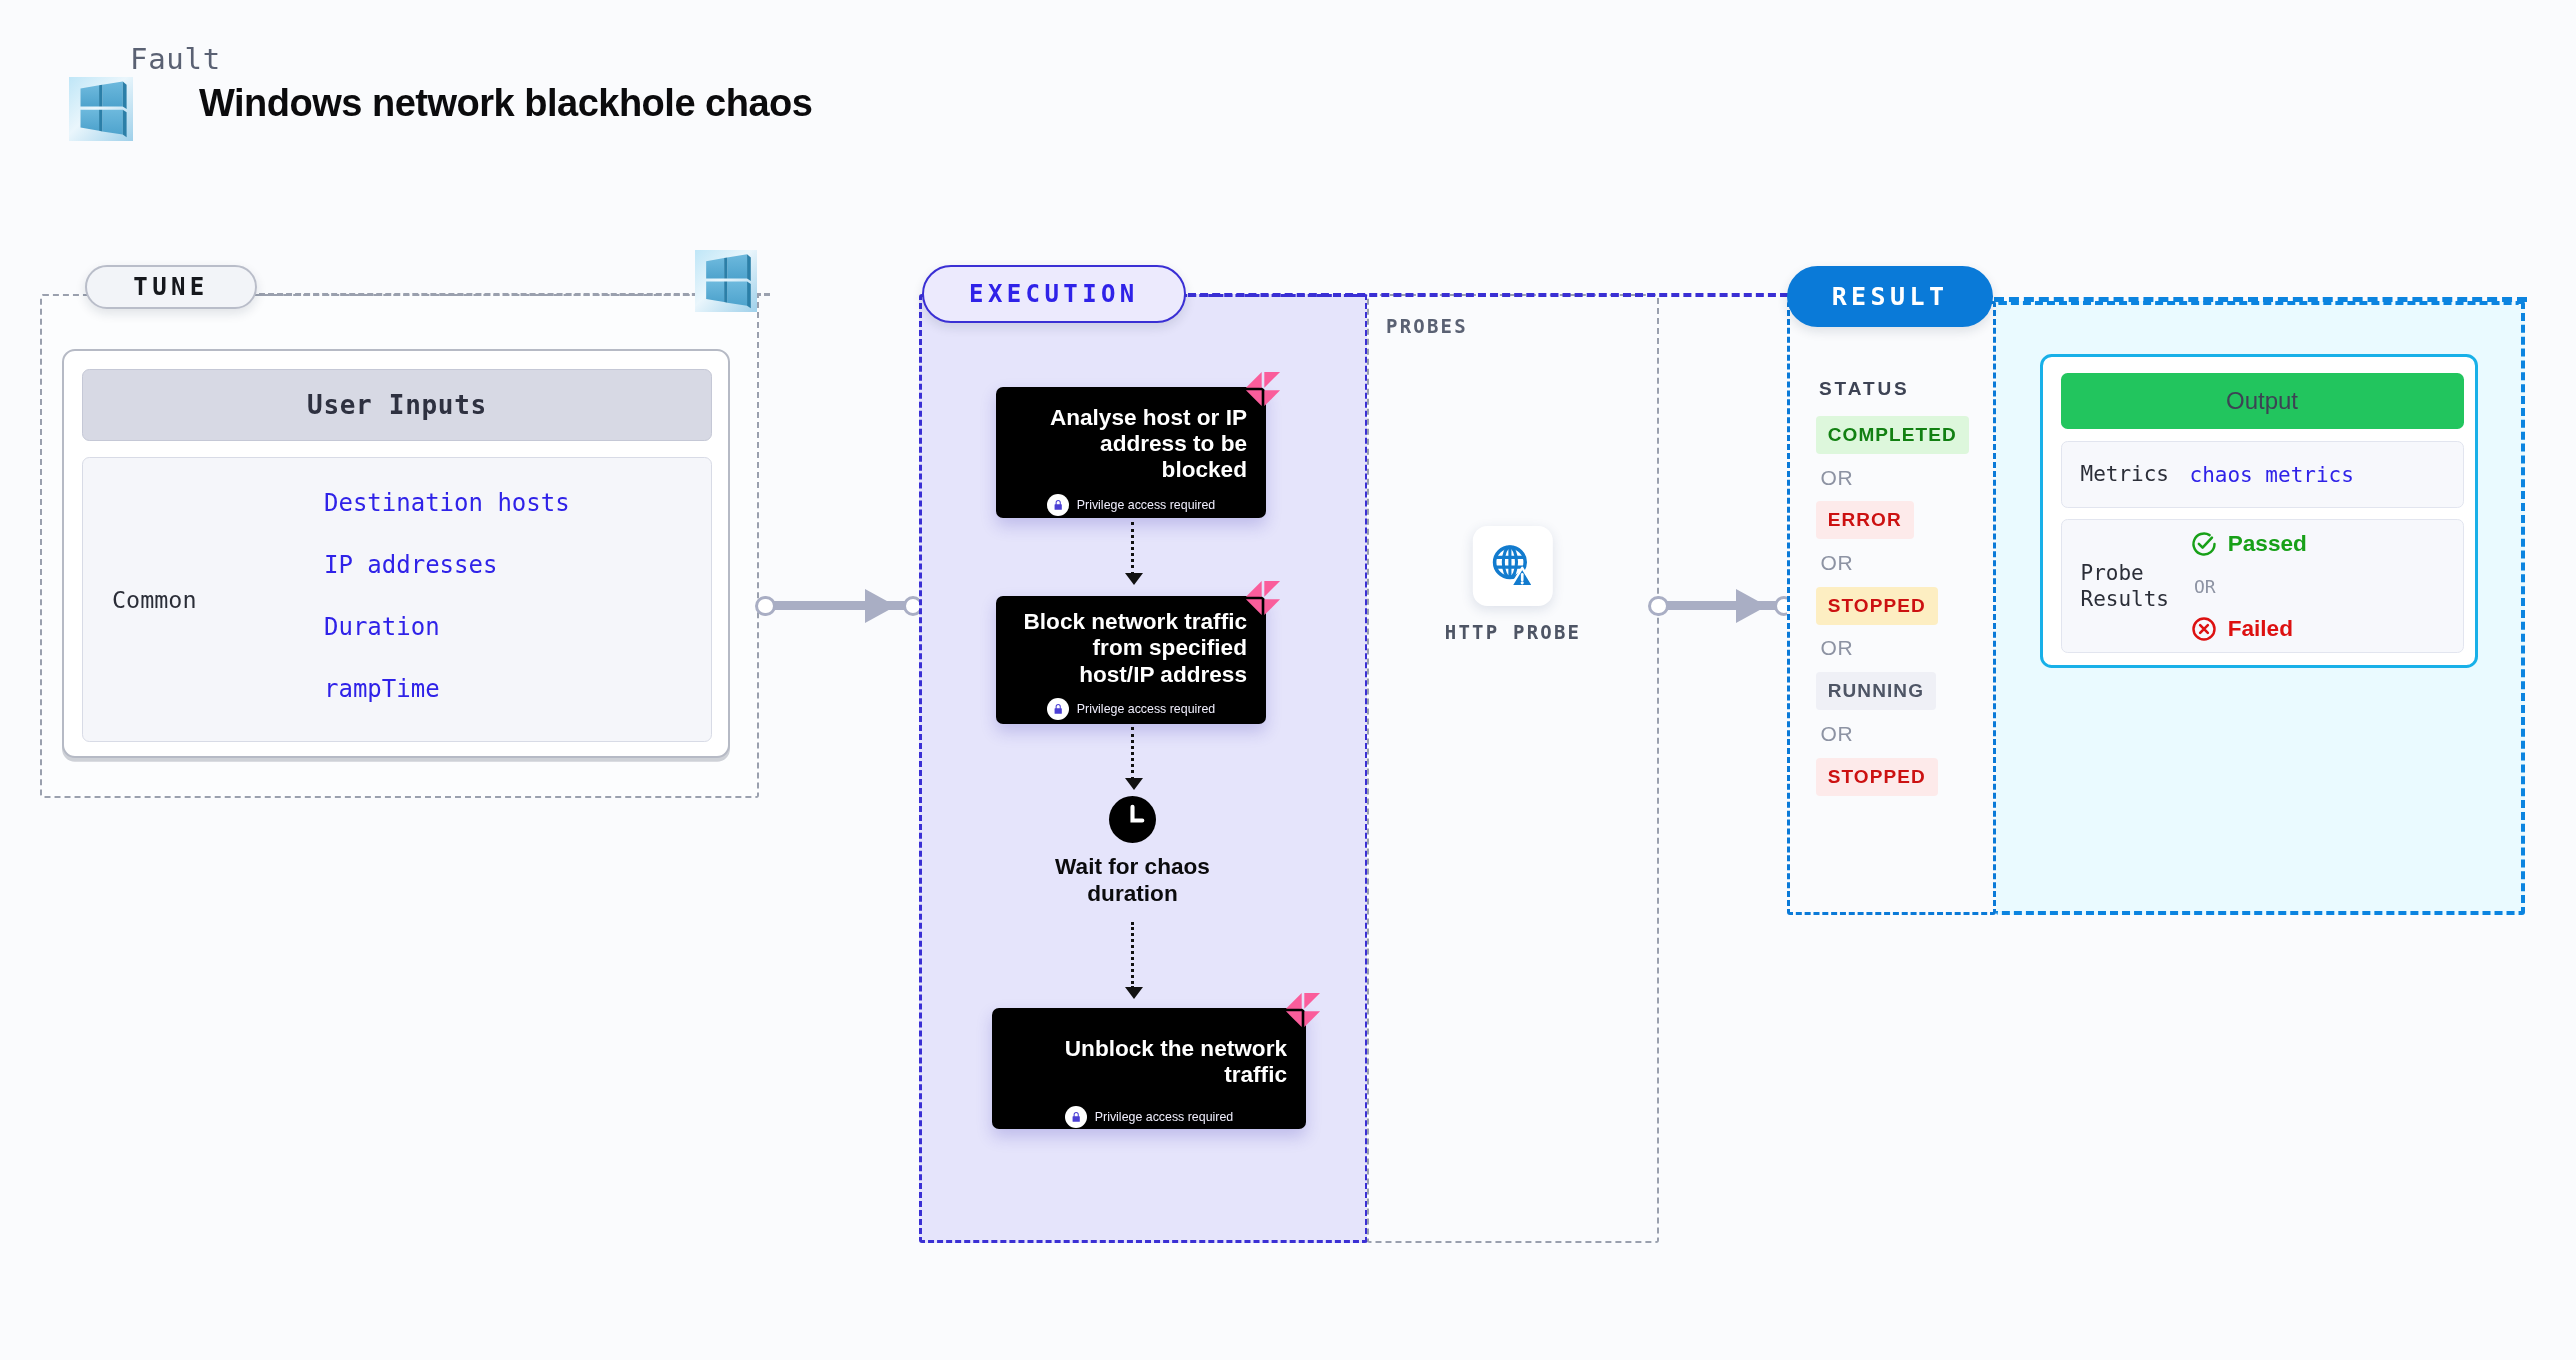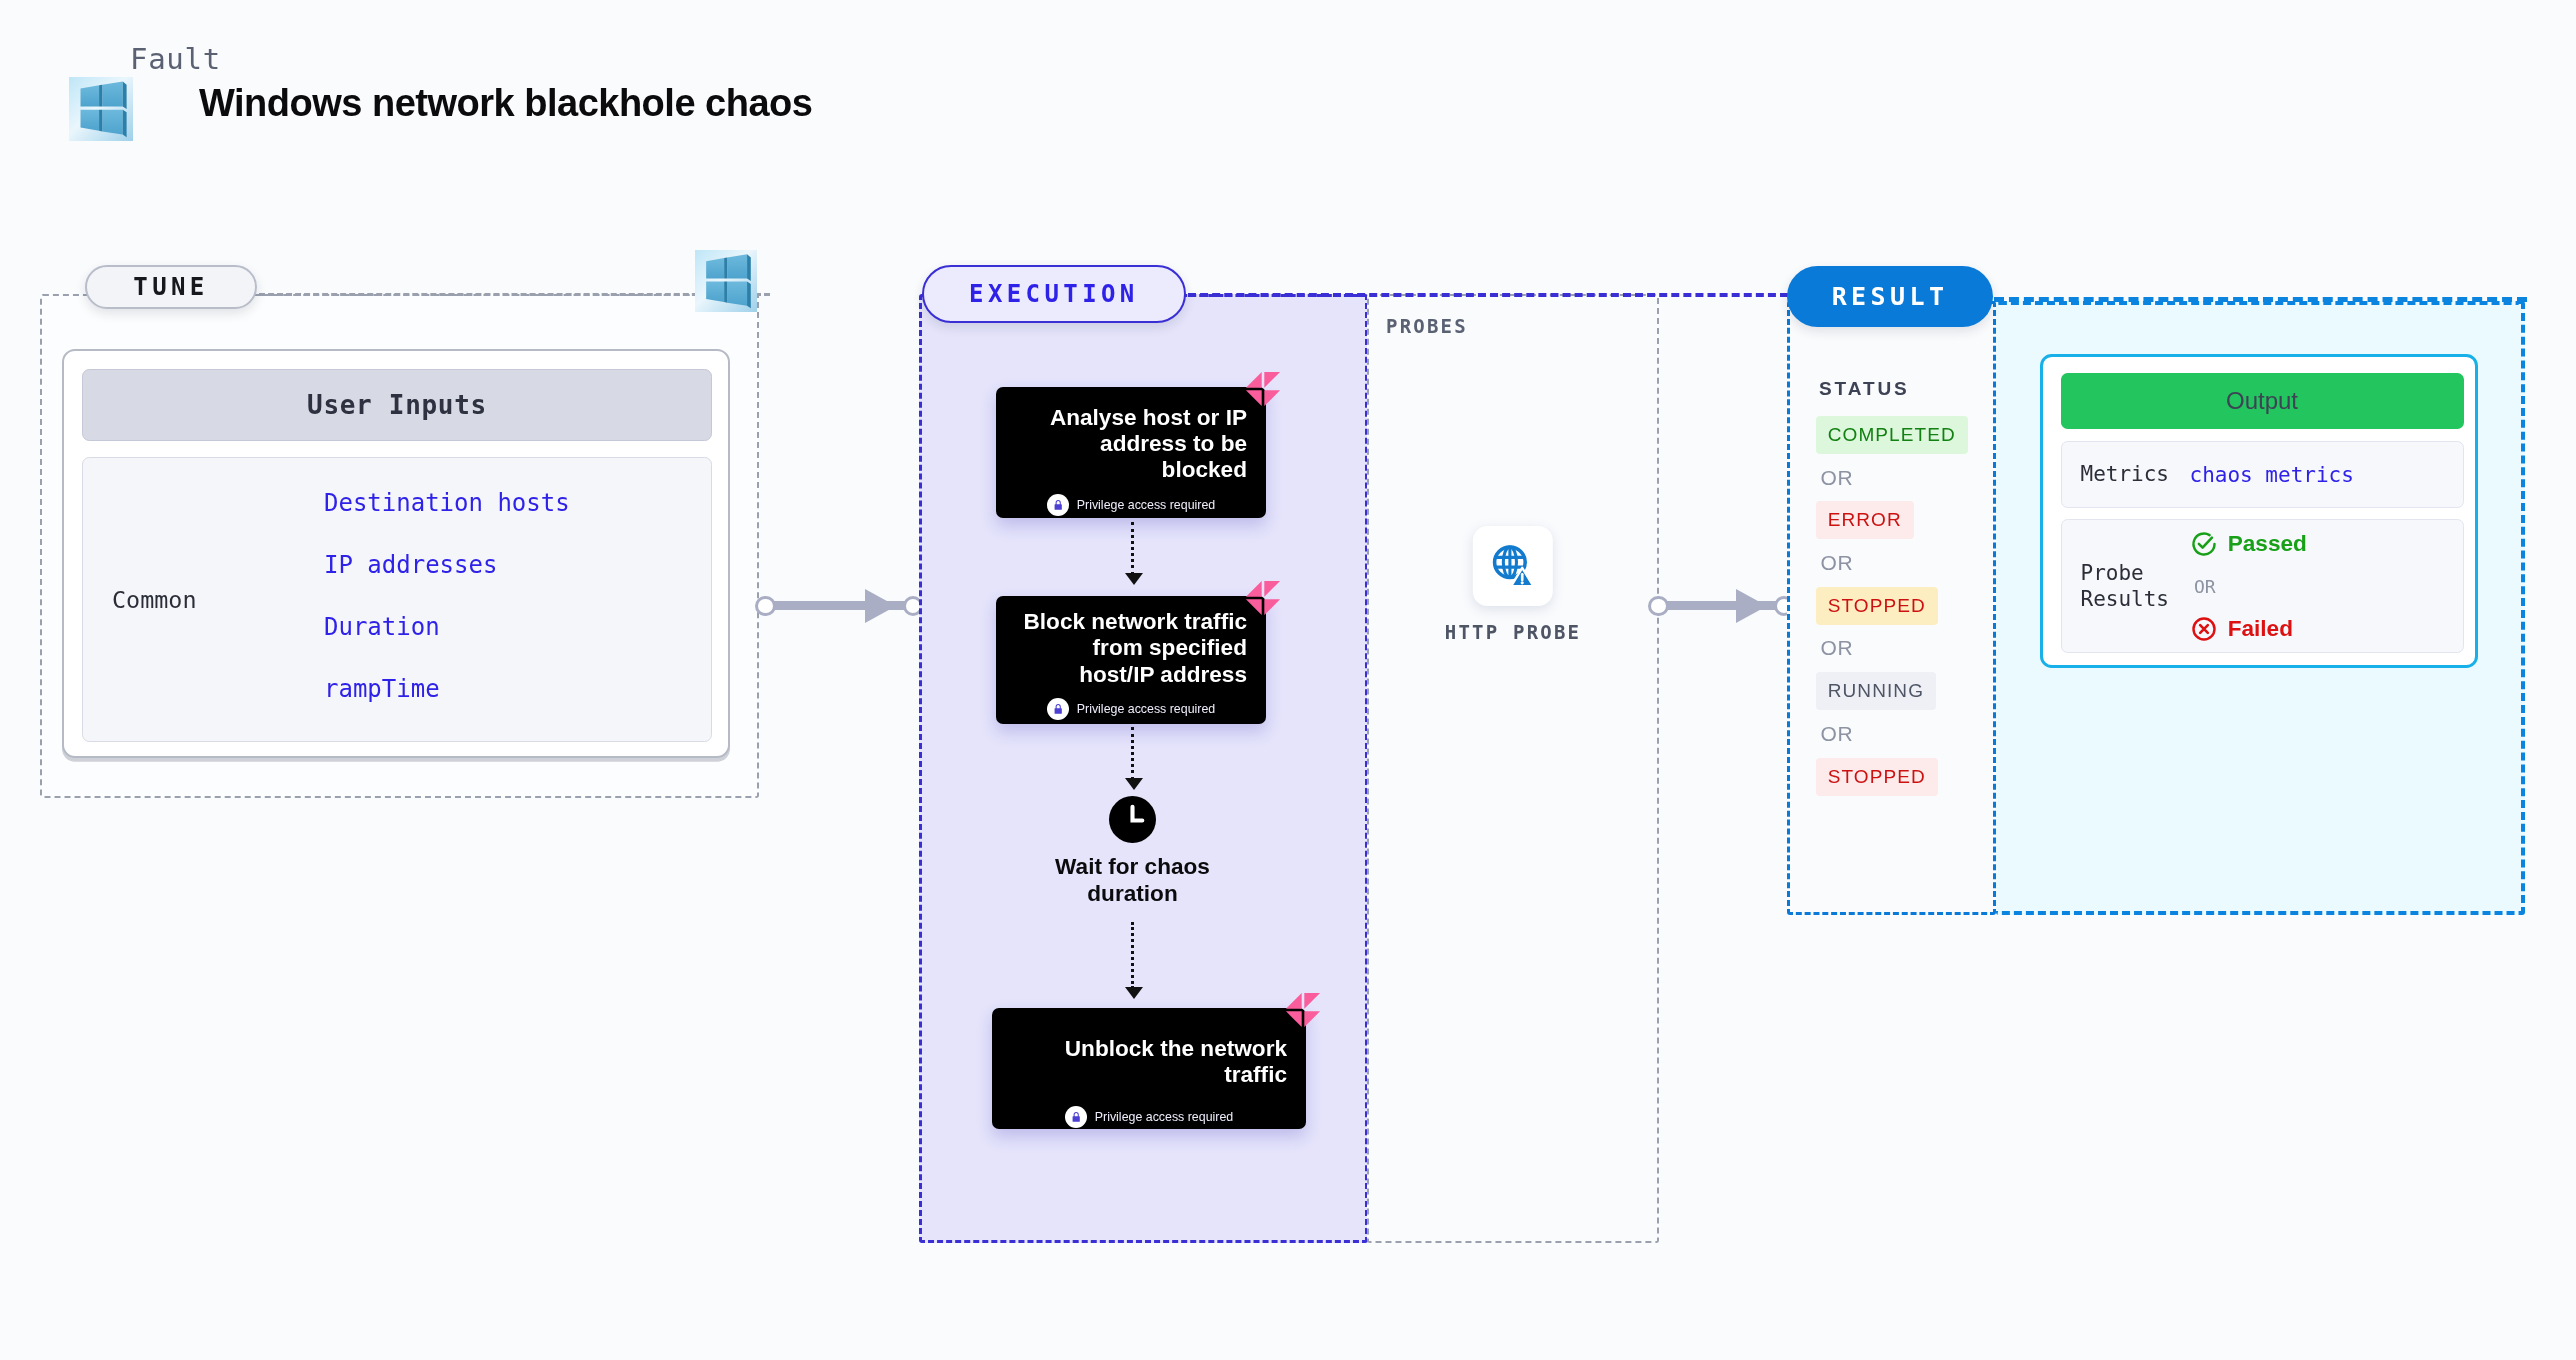--- a/index.html
+++ b/index.html
@@ -162,21 +162,21 @@
   .result-dash-line {
     position: absolute; left: 207px; top: -4.4px; width: 533px; height: 0;
     border-top: 5.1px dashed #0b84e0; z-index: 5;
   }
   .status-label {
     position: absolute; left: 32px; top: 77px;
     font-size: 19px; font-weight: bold; color: #3d4354; letter-spacing: 2.9px;
   }
   .status-list { position: absolute; left: 29px; top: 115px; width: 168px; }
   .badge {
-    display: inline-block; border-radius: 4px; font-size: 19px; font-weight: normal;
+    display: inline-block; border-radius: 4px; font-size: 19px; font-weight: bold;
     padding: 8px 11.7px; letter-spacing: 1.1px;
   }
   .or-txt { font-size: 21px; color: #8d93a3; margin: 11.7px 0 11.7px 4.4px; letter-spacing: 0.7px; }
 
   .output-card {
     position: absolute; left: 44px; top: 44px; width: 438px; height: 314px;
     background: #fff; border: 3.7px solid #18b0e8; border-radius: 11.7px;
   }
   .out-head {
     position: absolute; left: 17.5px; top: 16px; width: 403px; height: 56px;

